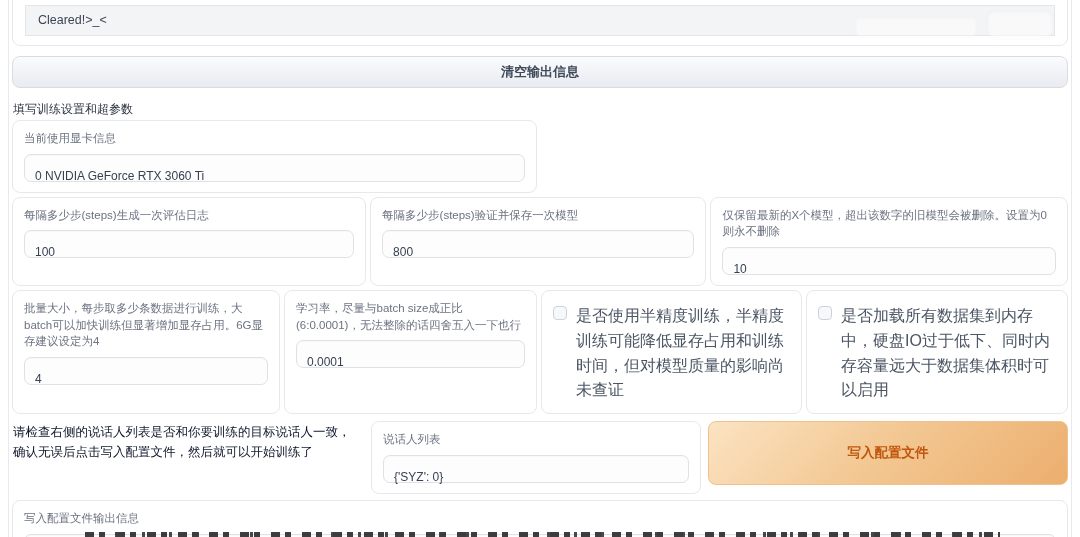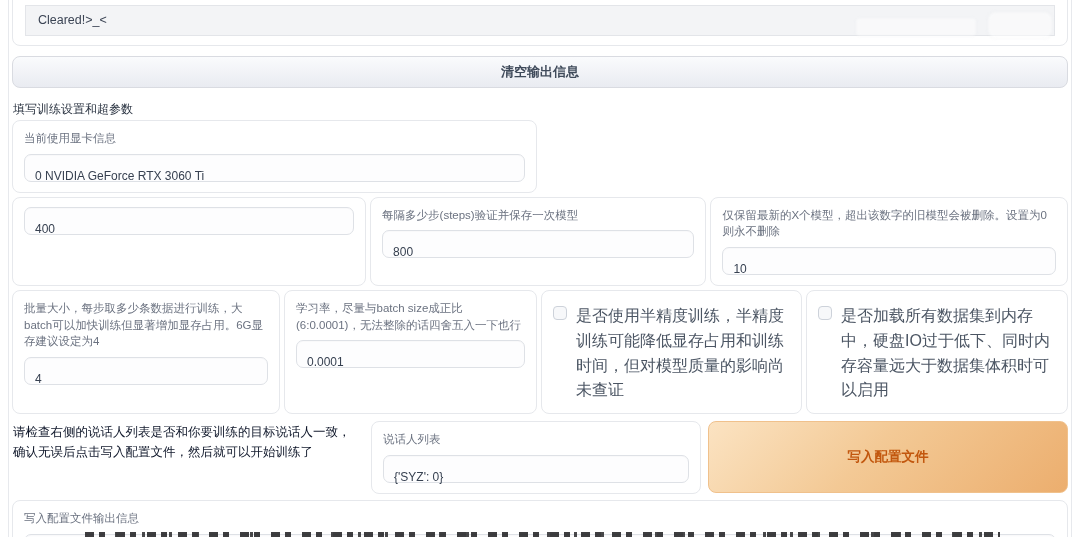--- a/index.html
+++ b/index.html
@@ -35,21 +35,21 @@
   .checkbox { flex:0 0 auto; width:14px; height:14px; margin-top:2px; border:1px solid #cdd2da;
     border-radius:4px; background:#f7f8fa; }
   .cb-label { font-size:16px; color:#4b5563; line-height:1.55; }
 
   .row4 { display:grid; grid-template-columns:352px 330px 1fr; gap:7px; margin:7px 0 6px 0; }
   .note-text { font-size:12.5px; color:#0f172a; line-height:1.55; padding:2px 2px 0 1px; }
   .btn-primary { border:1px solid #f0c18c; border-radius:8px;
     background:linear-gradient(135deg,#fbe3c2 0%,#f3c995 45%,#ecae6e 100%);
     color:#c2570e; font-weight:bold; font-size:13.5px; text-align:center; cursor:pointer;
     display:flex; align-items:center; justify-content:center; }
-  .write-btn { height:72px; }
+  .write-btn { height:64px; }
 
   .wide-panel { margin-bottom:10px; }
   .selected { background:#3a86f4; color:#ffffff; padding:1px 2px; }
 
   
   .watermark { position:absolute; top:8px; right:14px; width:210px; height:38px; opacity:0.55;
     filter:blur(1px); pointer-events:none; }
   .wm-blob { position:absolute; background:rgba(255,255,255,0.9); border-radius:4px;
     box-shadow:0 0 2px rgba(180,185,195,0.6); }
 
@@ -76,21 +76,22 @@
 
     <div class="row row1">
       <div class="panel">
         <label>当前使用显卡信息</label>
         <div class="input">0 NVIDIA GeForce RTX 3060 Ti</div>
       </div>
     </div>
 
     <div class="row row2">
       <div class="panel">
-        <div class="input">400</div>
+        <label>每隔多少步(steps)生成一次评估日志</label>
+        <div class="input">100</div>
       </div>
       <div class="panel">
         <label>每隔多少步(steps)验证并保存一次模型</label>
         <div class="input">800</div>
       </div>
       <div class="panel">
         <label>仅保留最新的X个模型，超出该数字的旧模型会被删除。设置为0则永不删除</label>
         <div class="input">10</div>
       </div>
     </div>

